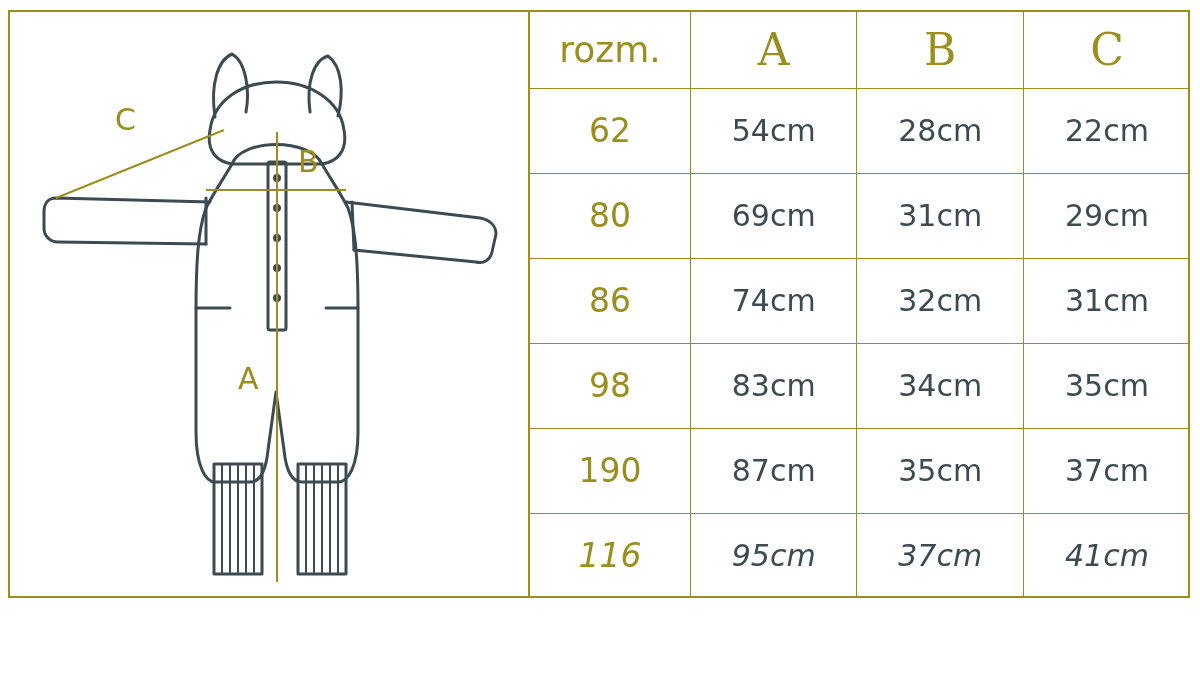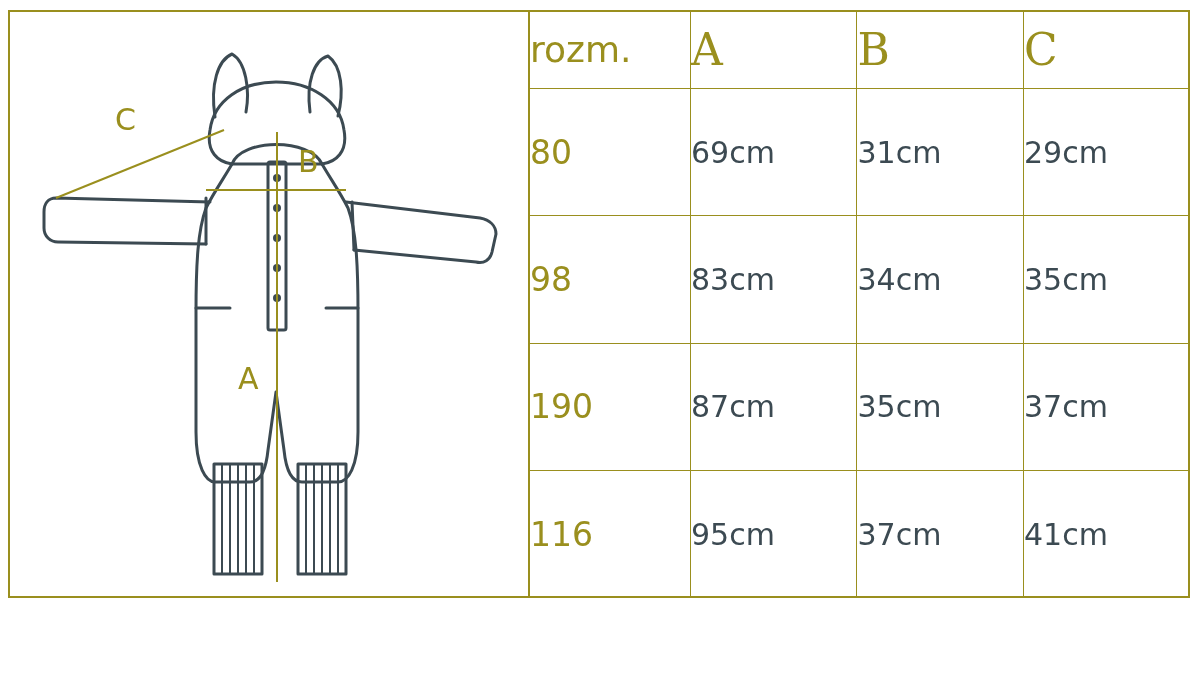--- a/index.html
+++ b/index.html
@@ -69,27 +69,27 @@
     height: 588px;
   }
   table.sizes {
     border-collapse: collapse;
     width: 660px;
     height: 588px;
     table-layout: fixed;
   }
   table.sizes th, table.sizes td {
     border: 1px solid #9a8f1e;
-    text-align: left;
+    text-align: center;
     vertical-align: middle;
     padding: 0;
   }
   
   table.sizes tr:first-child th { border-top: none; }
-  table.sizes tr:last-child td { border-bottom: none; }
+  table.sizes tr:last-child td { border-bottom: none; font-style: italic; }
   table.sizes th:first-child, table.sizes td:first-child { border-left: none; }
   table.sizes th:last-child, table.sizes td:last-child { border-right: none; }
 
   .col-size { width: 160px; }
   .col-m { width: 166px; }
 
   thead th {
     height: 78px;
     color: #9a8f1e;
     font-size: 44px;
@@ -195,26 +195,38 @@
       <thead>
         <tr>
           <th class="h-size">rozm.</th>
           <th>A</th>
           <th>B</th>
           <th>C</th>
         </tr>
       </thead>
       <tbody>
         <tr>
+          <td class="size-cell">62</td>
+          <td class="meas-cell">54cm</td>
+          <td class="meas-cell">28cm</td>
+          <td class="meas-cell">22cm</td>
+        </tr>
+        <tr>
           <td class="size-cell">80</td>
           <td class="meas-cell">69cm</td>
           <td class="meas-cell">31cm</td>
           <td class="meas-cell">29cm</td>
         </tr>
         <tr>
+          <td class="size-cell">86</td>
+          <td class="meas-cell">74cm</td>
+          <td class="meas-cell">32cm</td>
+          <td class="meas-cell">31cm</td>
+        </tr>
+        <tr>
           <td class="size-cell">98</td>
           <td class="meas-cell">83cm</td>
           <td class="meas-cell">34cm</td>
           <td class="meas-cell">35cm</td>
         </tr>
         <tr>
           <td class="size-cell">190</td>
           <td class="meas-cell">87cm</td>
           <td class="meas-cell">35cm</td>
           <td class="meas-cell">37cm</td>

